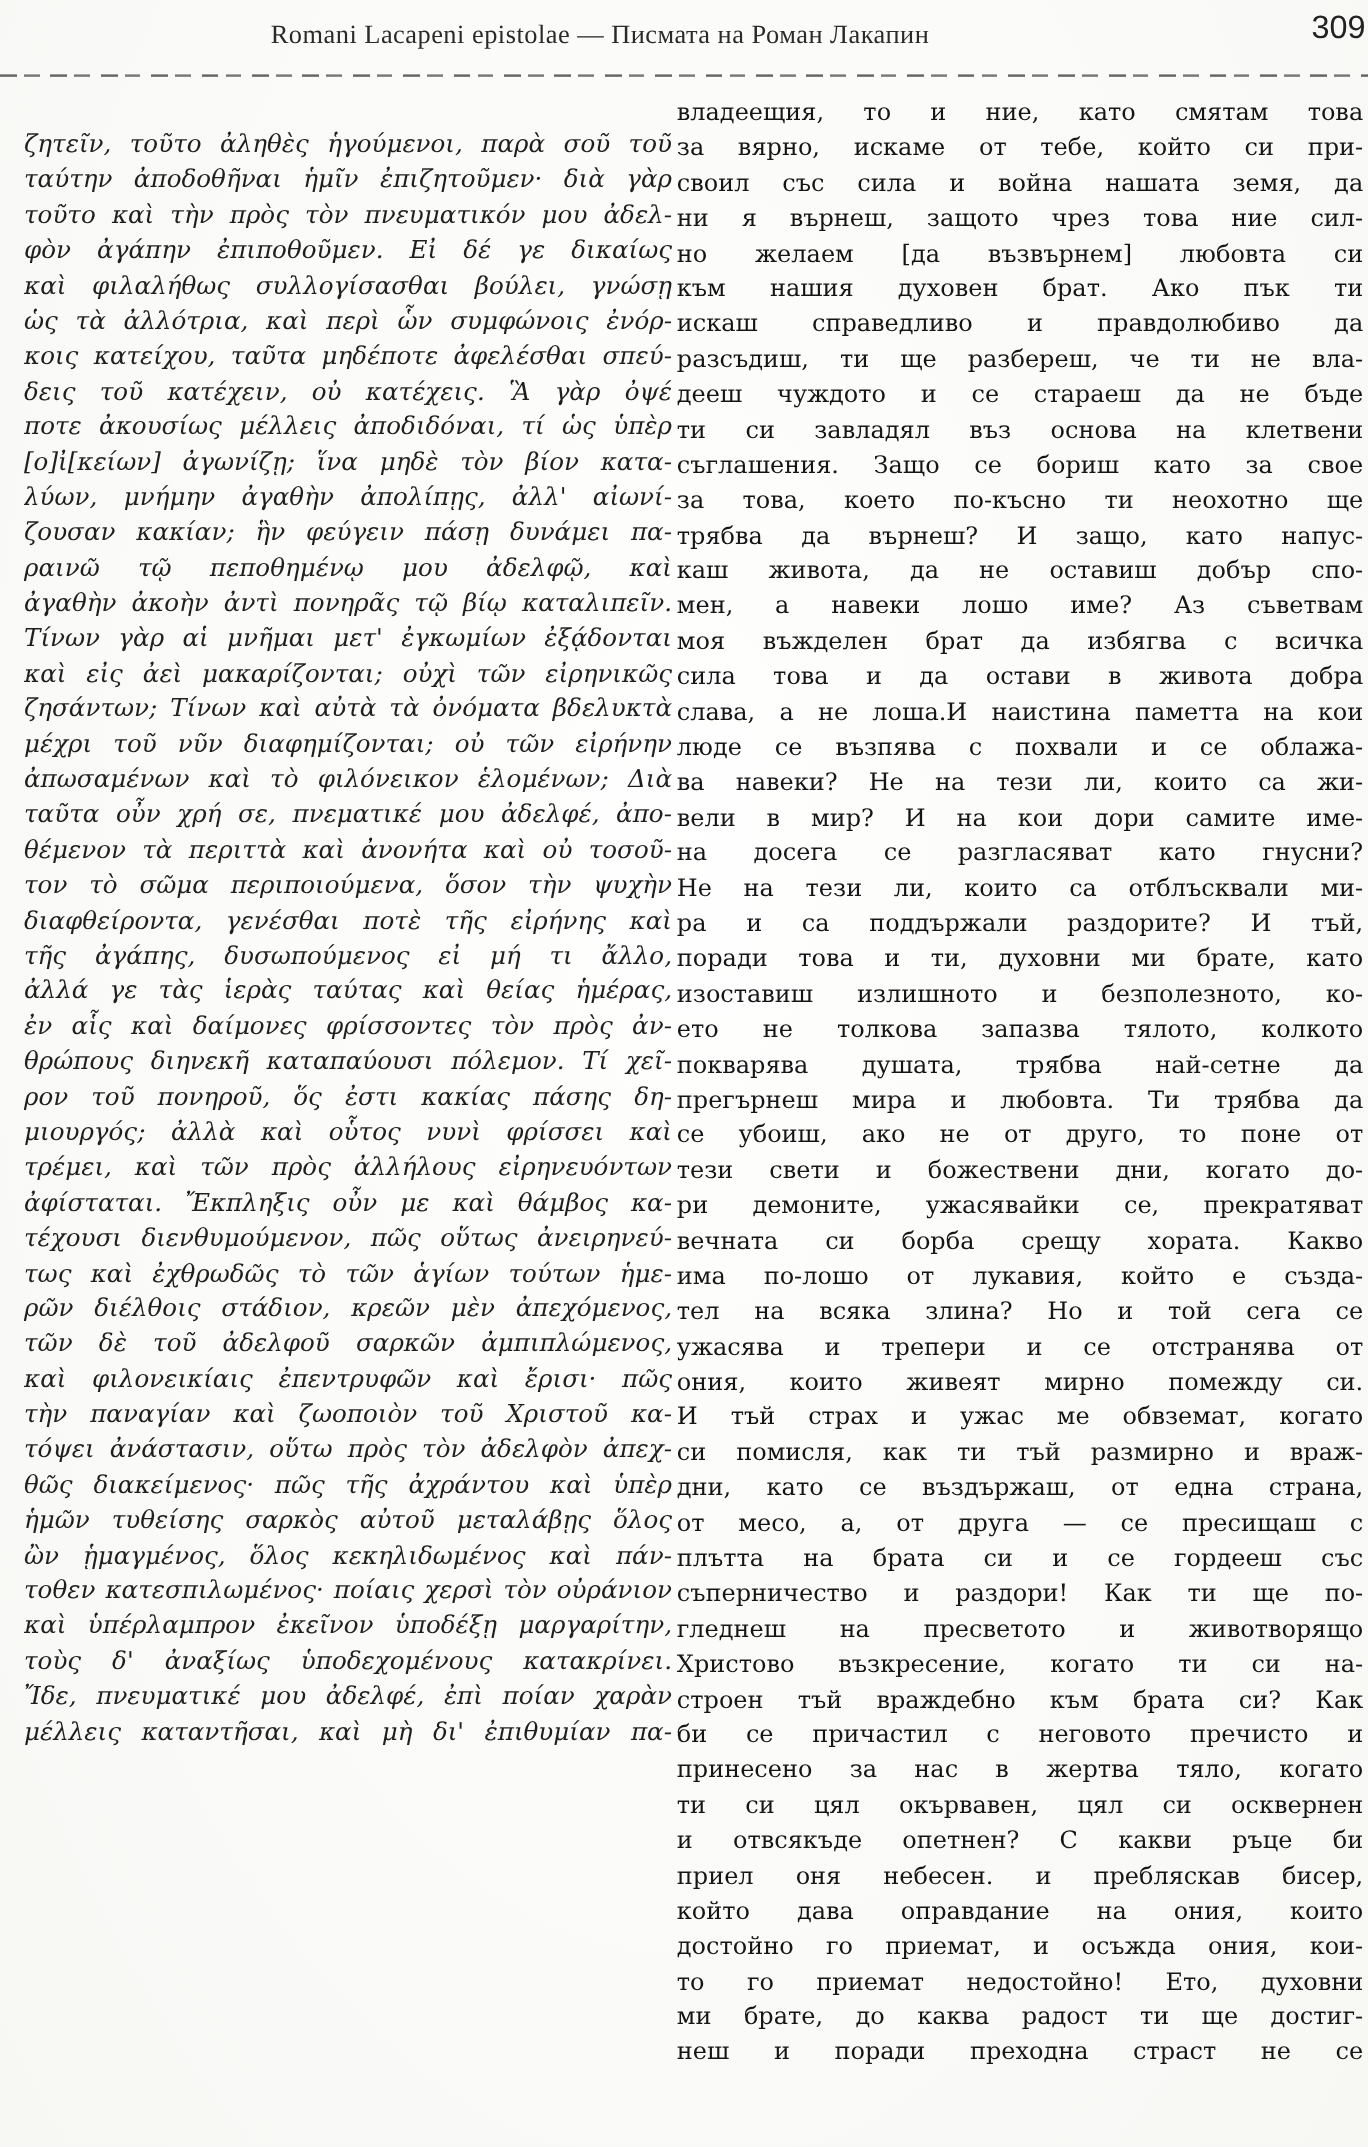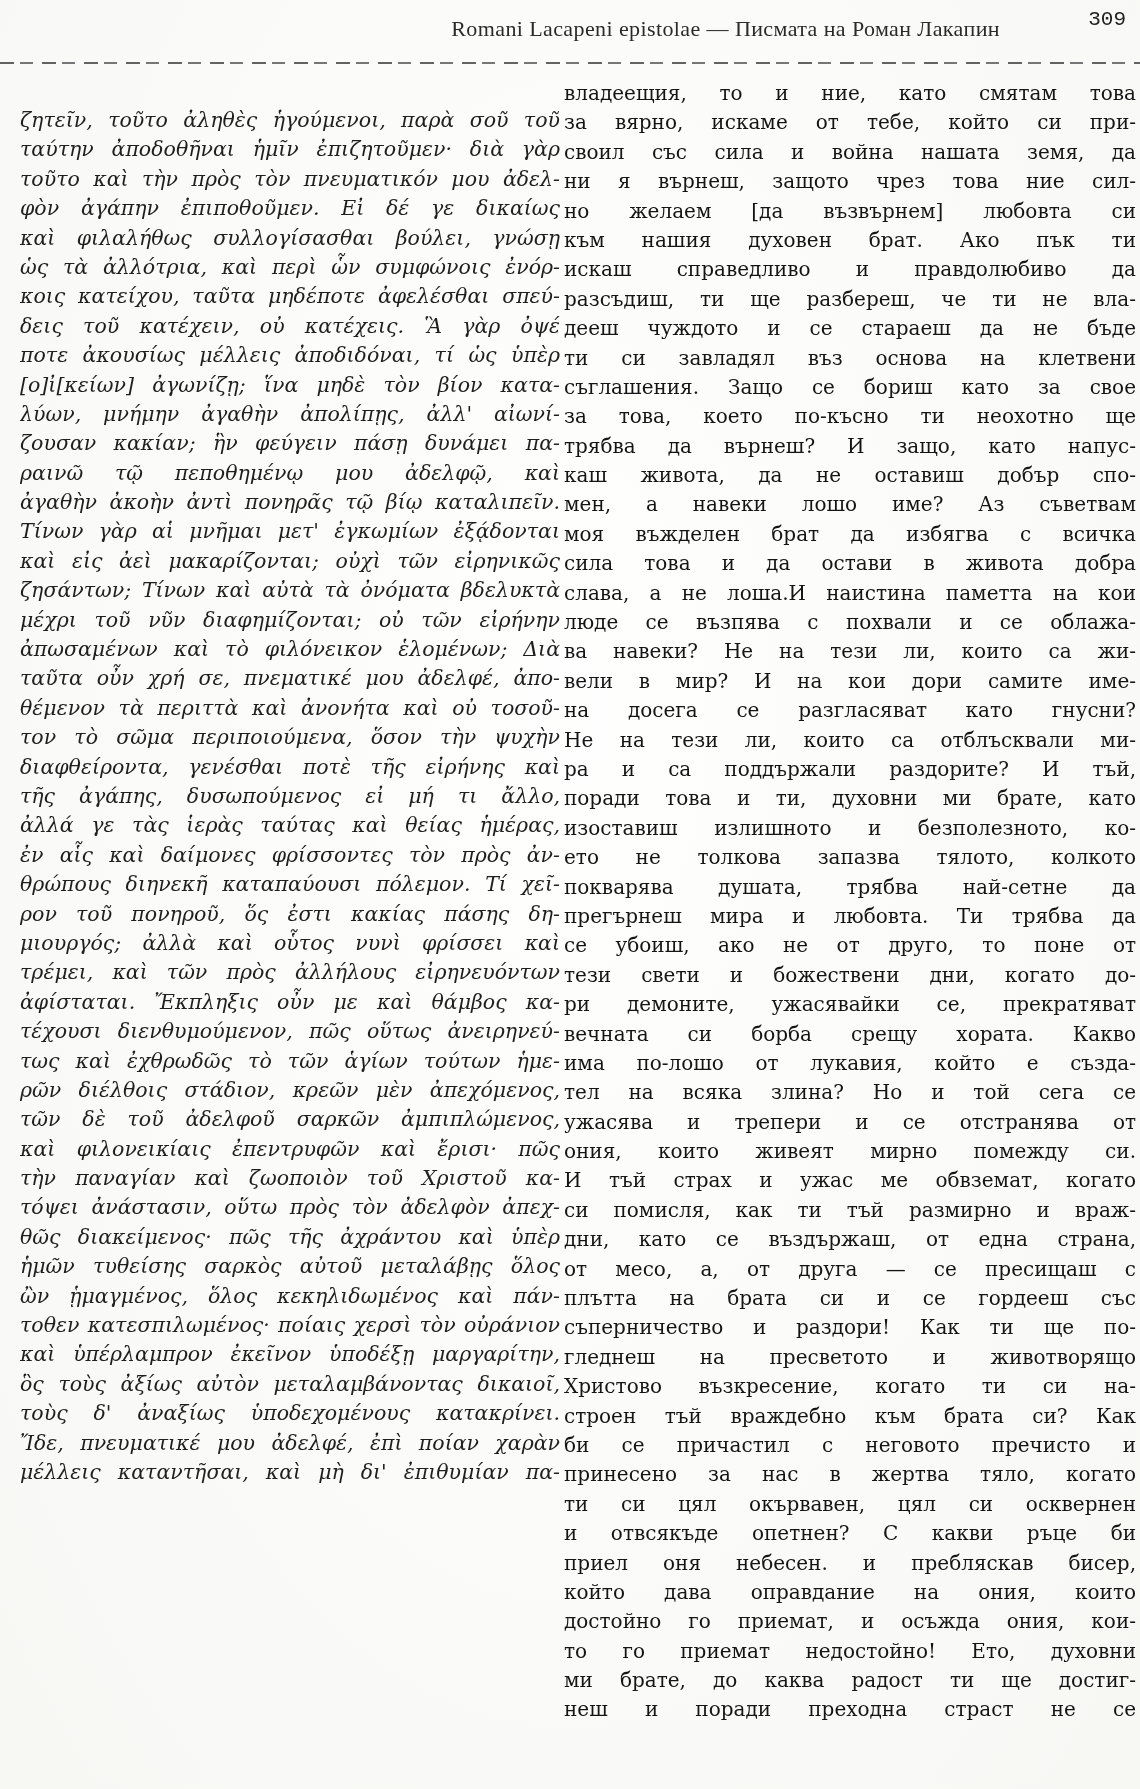--- a/index.html
+++ b/index.html
@@ -11,29 +11,29 @@
     overflow:hidden;
   }
   .page {
     position:relative; width:1140px; height:1789px;
     background:
       radial-gradient(ellipse at 50% 40%, rgba(255,255,255,0.9), rgba(0,0,0,0.015)),
       #fbfbf8;
   }
   .running-title {
     position:absolute; top:16px; left:0; width:1000px;
-    text-align:right;
+    text-align:center;
     font-family:"Liberation Serif", serif;
     font-size:22px; letter-spacing:0.4px;
     color:#2a2a2a;
   }
   .page-number {
-    position:absolute; top:8px; right:14px;
-    font-family:Liberation Mono, monospace;
-    font-size:21px; color:#222;
+    position:absolute; top:8px; right:2px;
+    font-family:Liberation Sans, sans-serif;
+    font-size:27px; color:#222;
   }
   .header-rule {
     position:absolute; top:62px; left:0; width:1140px; height:2px;
     background: repeating-linear-gradient(90deg,
       #3d3d3d 0px, #3d3d3d 14px,
       rgba(61,61,61,0) 14px, rgba(61,61,61,0) 20px,
       #555 20px, #555 33px,
       rgba(61,61,61,0) 33px, rgba(61,61,61,0) 42px);
     opacity:0.8;
   }
@@ -100,21 +100,20 @@
       <div class="text-line">ρῶν διέλθοις στάδιον, κρεῶν μὲν ἀπεχόμενος,</div>
       <div class="text-line">τῶν δὲ τοῦ ἀδελφοῦ σαρκῶν ἀμπιπλώμενος,</div>
       <div class="text-line">καὶ φιλονεικίαις ἐπεντρυφῶν καὶ ἔρισι· πῶς</div>
       <div class="text-line">τὴν παναγίαν καὶ ζωοποιὸν τοῦ Χριστοῦ κα-</div>
       <div class="text-line">τόψει ἀνάστασιν, οὕτω πρὸς τὸν ἀδελφὸν ἀπεχ-</div>
       <div class="text-line">θῶς διακείμενος· πῶς τῆς ἀχράντου καὶ ὑπὲρ</div>
       <div class="text-line">ἡμῶν τυθείσης σαρκὸς αὐτοῦ μεταλάβῃς ὅλος</div>
       <div class="text-line">ὢν ᾑμαγμένος, ὅλος κεκηλιδωμένος καὶ πάν-</div>
       <div class="text-line">τοθεν κατεσπιλωμένος· ποίαις χερσὶ τὸν οὐράνιον</div>
       <div class="text-line">καὶ ὑπέρλαμπρον ἐκεῖνον ὑποδέξῃ μαργαρίτην,</div>
-      <div class="text-line">ὃς τοὺς ἀξίως αὐτὸν μεταλαμβάνοντας δικαιοῖ,</div>
       <div class="text-line">τοὺς δ' ἀναξίως ὑποδεχομένους κατακρίνει.</div>
       <div class="text-line">Ἴδε, πνευματικέ μου ἀδελφέ, ἐπὶ ποίαν χαρὰν</div>
       <div class="text-line">μέλλεις καταντῆσαι, καὶ μὴ δι' ἐπιθυμίαν πα-</div>
     </div>
 
   <div class="col col-bulgarian">
       <div class="text-line">владеещия, то и ние, като смятам това</div>
       <div class="text-line">за вярно, искаме от тебе, който си при-</div>
       <div class="text-line">своил със сила и война нашата земя, да</div>
       <div class="text-line">ни я върнеш, защото чрез това ние сил-</div>

